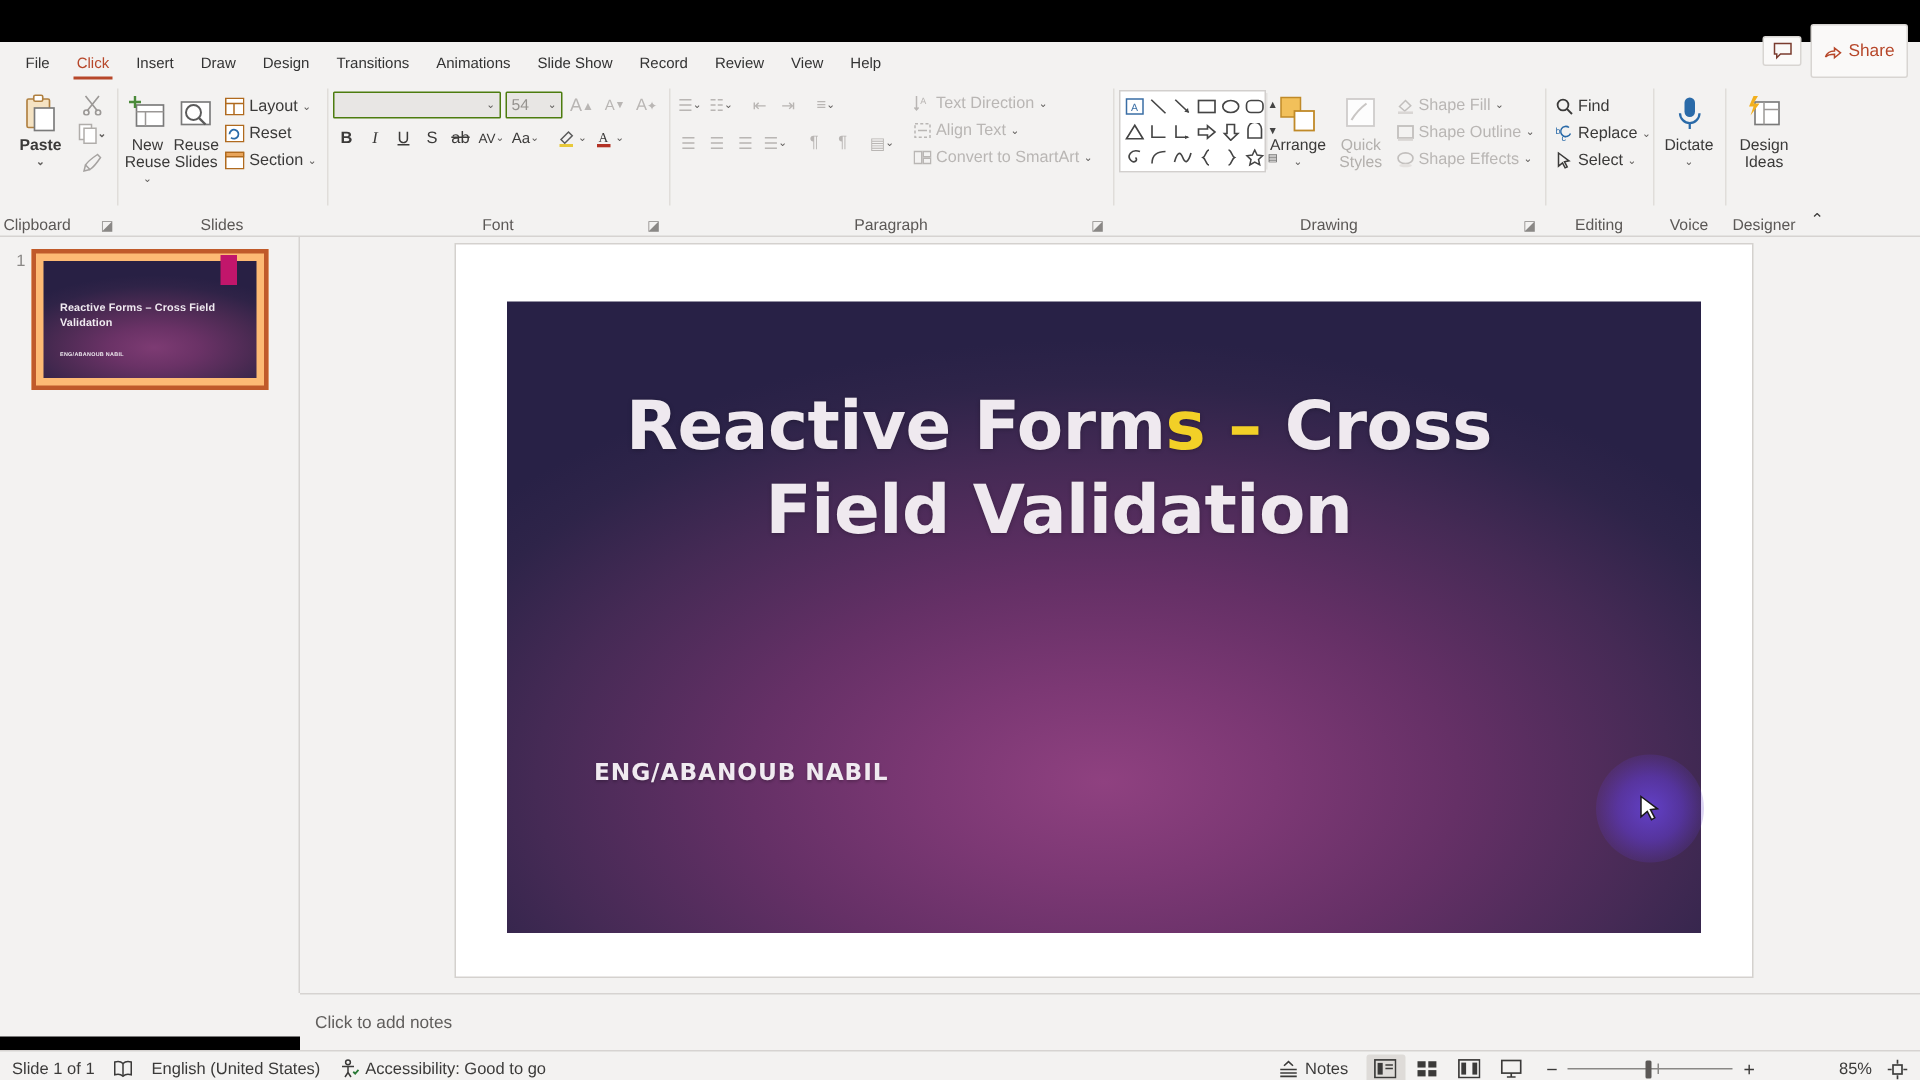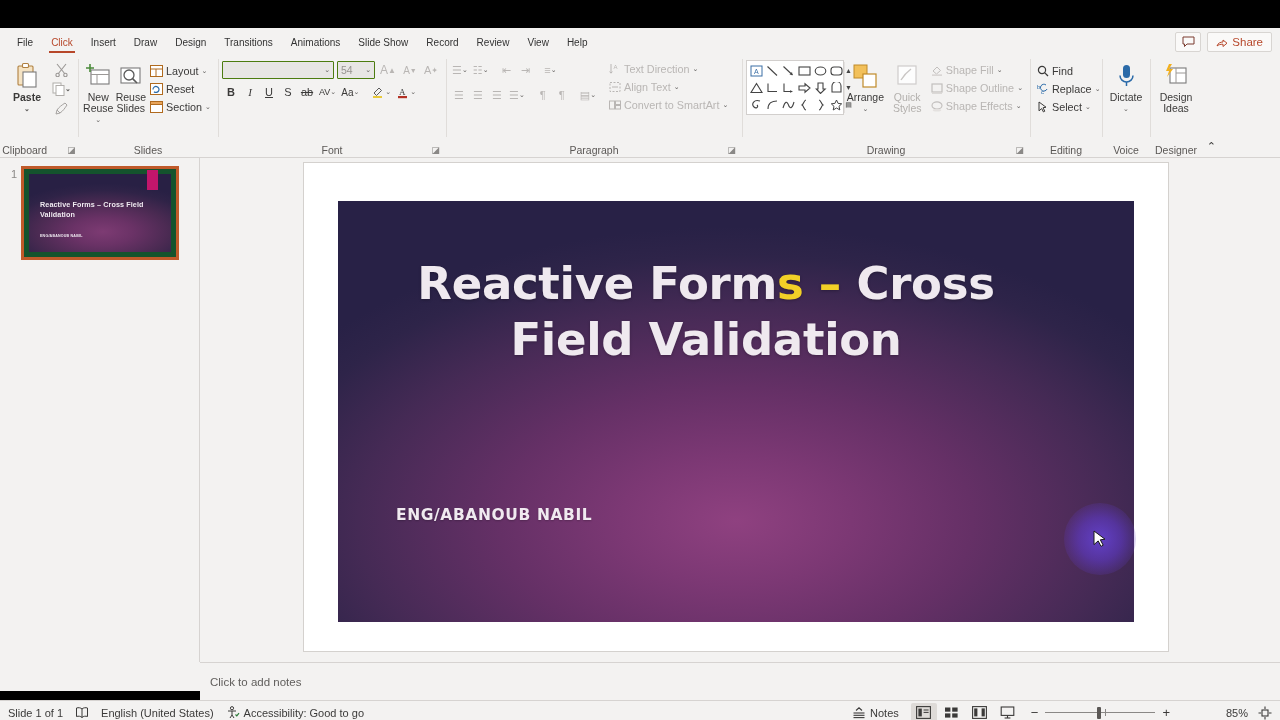--- a/index.html
+++ b/index.html
@@ -33,21 +33,21 @@
   }
   .tabstrip-right {
     margin-left: auto; display: flex; align-items: center; gap: 6px;
     padding-right: 8px; padding-bottom: 2px;
   }
   .comment-btn {
     width: 26px; height: 20px; display:flex; align-items:center; justify-content:center;
     border: 1px solid #d8d5d2; border-radius:2px; background:#faf9f8;
   }
   .share-btn {
-    display:flex; align-items:center; gap:4px; height:20px; padding:0 8px;
+    display:flex; align-items:center; gap:4px; height:36px; padding:0 8px;
     border: 1px solid #d8d5d2; border-radius:2px; background:#faf9f8;
     font-size: 11.5px; color:#b7472a;
   }
 
   
   .ribbon {
     position: relative; height: 104px; background:#f3f2f1;
     border-bottom: 1px solid #d6d3d1;
     display:flex; align-items:stretch;
   }
@@ -113,21 +113,21 @@
 
   
   .main { position:relative; height: 504px; background:#f3f2f1; display:flex; }
   .thumbpane {
     width: 200px; background:#f3f2f1; border-right:1px solid #d6d3d1;
     padding: 8px 0 0 0; position:relative;
   }
   .thumbitem { display:flex; align-items:flex-start; padding-left:5px; }
   .thumbnum { width:16px; font-size:11px; color:#8a8886; text-align:right; padding-top:2px; padding-right:4px;}
   .thumbframe {
-    width: 158px; height: 94px; border: 3px solid #c05a2a; background:#14532d;
+    width: 158px; height: 94px; border: 3px solid #c05a2a; background:#fdba74;
     padding: 5px; position:relative;
   }
   .thumbslide {
     width:100%; height:100%; position:relative; overflow:visible;
     background:
       radial-gradient(ellipse 78% 62% at 52% 74%, #7d3b73 0%, #6a3266 28%, #4a2a52 60%, #2f2347 85%, #282044 100%);
   }
   .thumbslide .pinkbox {
     position:absolute; right:13px; top:-4px; width:11px; height:20px; background:#c2166b;
   }

